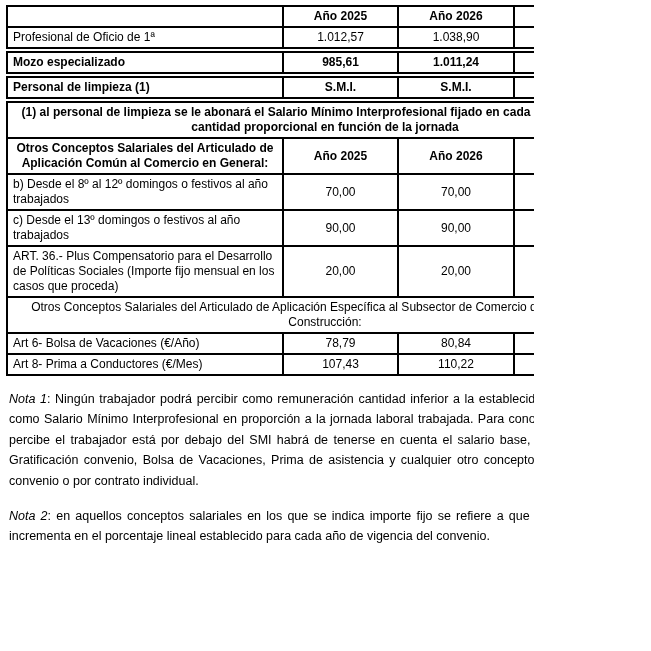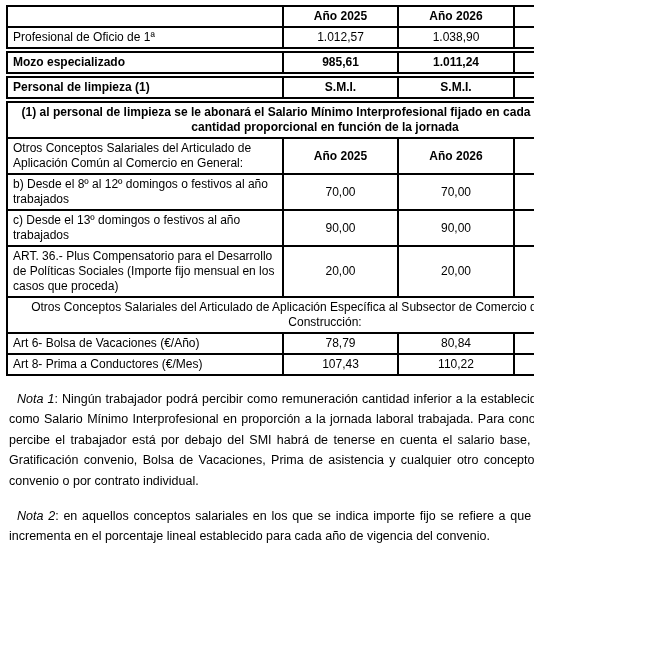--- a/index.html
+++ b/index.html
@@ -26,38 +26,38 @@
     border: 2px solid #000;
     font-size: 12px;
     line-height: 1.25;
     padding: 2px 5px;
     vertical-align: middle;
     overflow: hidden;
   }
   td.lbl  { text-align: left; }
   td.num  { text-align: center; }
   td.yhdr { text-align: center; font-weight: bold; }
-  td.bold { font-weight: normal; }
+  td.bold { font-weight: bold; text-align: center; }
   td.full { text-align: center; border-radius: 11px; }
   
   td.dbl-l { border-left: 6px double #000; }
   
   tr.dbl-t td { border-top: 6px double #000; font-weight: bold; }
   .hdr-row td { padding-top: 4px; padding-bottom: 4px; }
   .notes {
     margin: 13px 3px 0 3px;
     width: 640px;
   }
   .note {
     font-size: 12.5px;
     line-height: 1.63;
     text-align: justify;
     margin: 0 0 15px 0;
   }
-  .note .note-label { font-style: italic; margin-left: 8px; }
+  .note .note-label { font-style: italic; }
 </style>
 </head>
 <body>
 
 <div class="page">
 
   <table class="salary">
     <colgroup>
       <col style="width:276px">
         <col style="width:115px">

